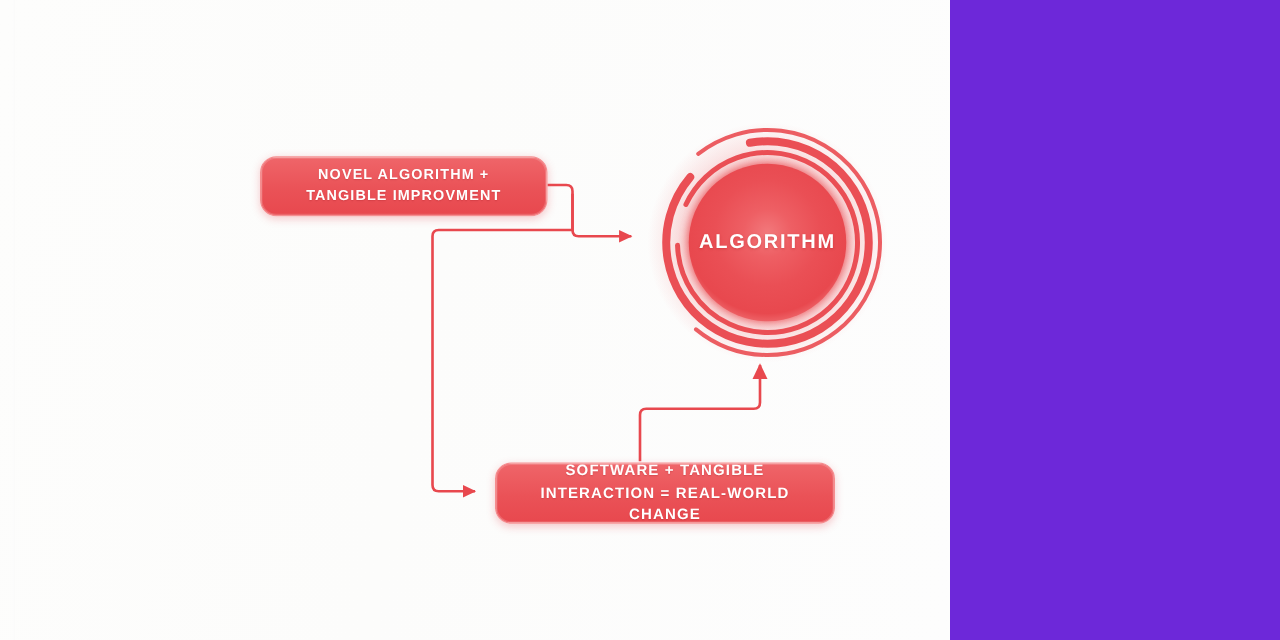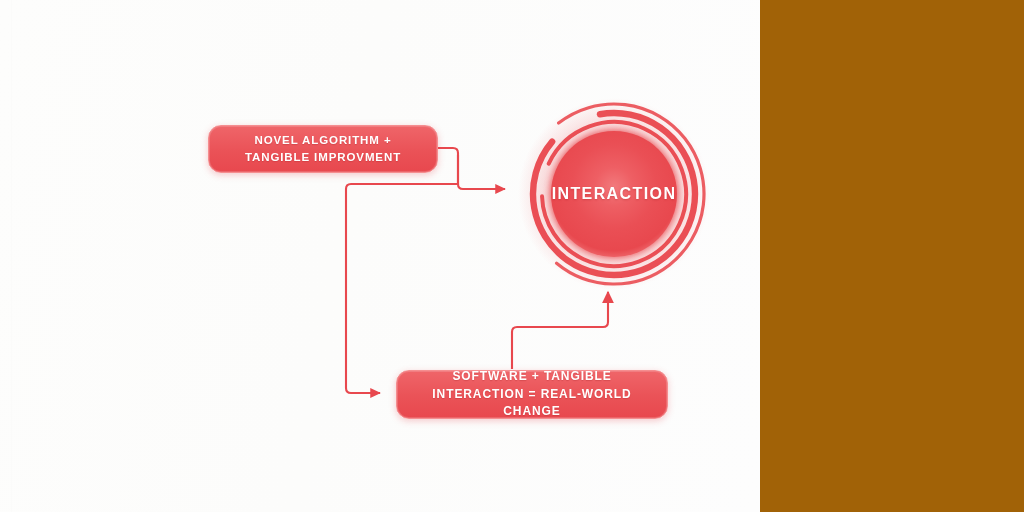--- a/index.html
+++ b/index.html
@@ -11,21 +11,21 @@
     height: 512px;
     overflow: hidden;
     background: #ffffff;
     font-family: "Liberation Sans", sans-serif;
   }
 
   #canvas {
     position: relative;
     width: 1024px;
     height: 512px;
-    background: #a16207;
+    background: #6d28d9;
   }
 
   
   .bg-panel {
     position: absolute;
     left: 0;
     top: 0;
     width: 760px;
     height: 512px;
     background: linear-gradient(100deg, #fdfdfc 0%, #fcfcfb 45%, #fdfdfd 100%);
@@ -176,16 +176,16 @@
 
       <circle cx="98" cy="98" r="81" fill="none" stroke="#ea4f55" stroke-width="6.4" stroke-linecap="round" stroke-dasharray="452 57" transform="rotate(-100 98 98)"></circle>
 
       <circle cx="98" cy="98" r="72" fill="none" stroke="#ea4f55" stroke-width="4.0" stroke-linecap="round" stroke-dasharray="418 35" transform="rotate(-155 98 98)"></circle>
 
       <circle cx="98" cy="98" r="64" fill="url(#core-grad)" filter="url(#soft-blur)" opacity="0.85"></circle>
 
       <circle cx="98" cy="98" r="63" fill="url(#core-grad)"></circle>
     </svg>
 
-    <div id="patentable-label">INTERACTION</div>
+    <div id="patentable-label">ALGORITHM</div>
   </div>
 
 </div>
 
 </body></html>

